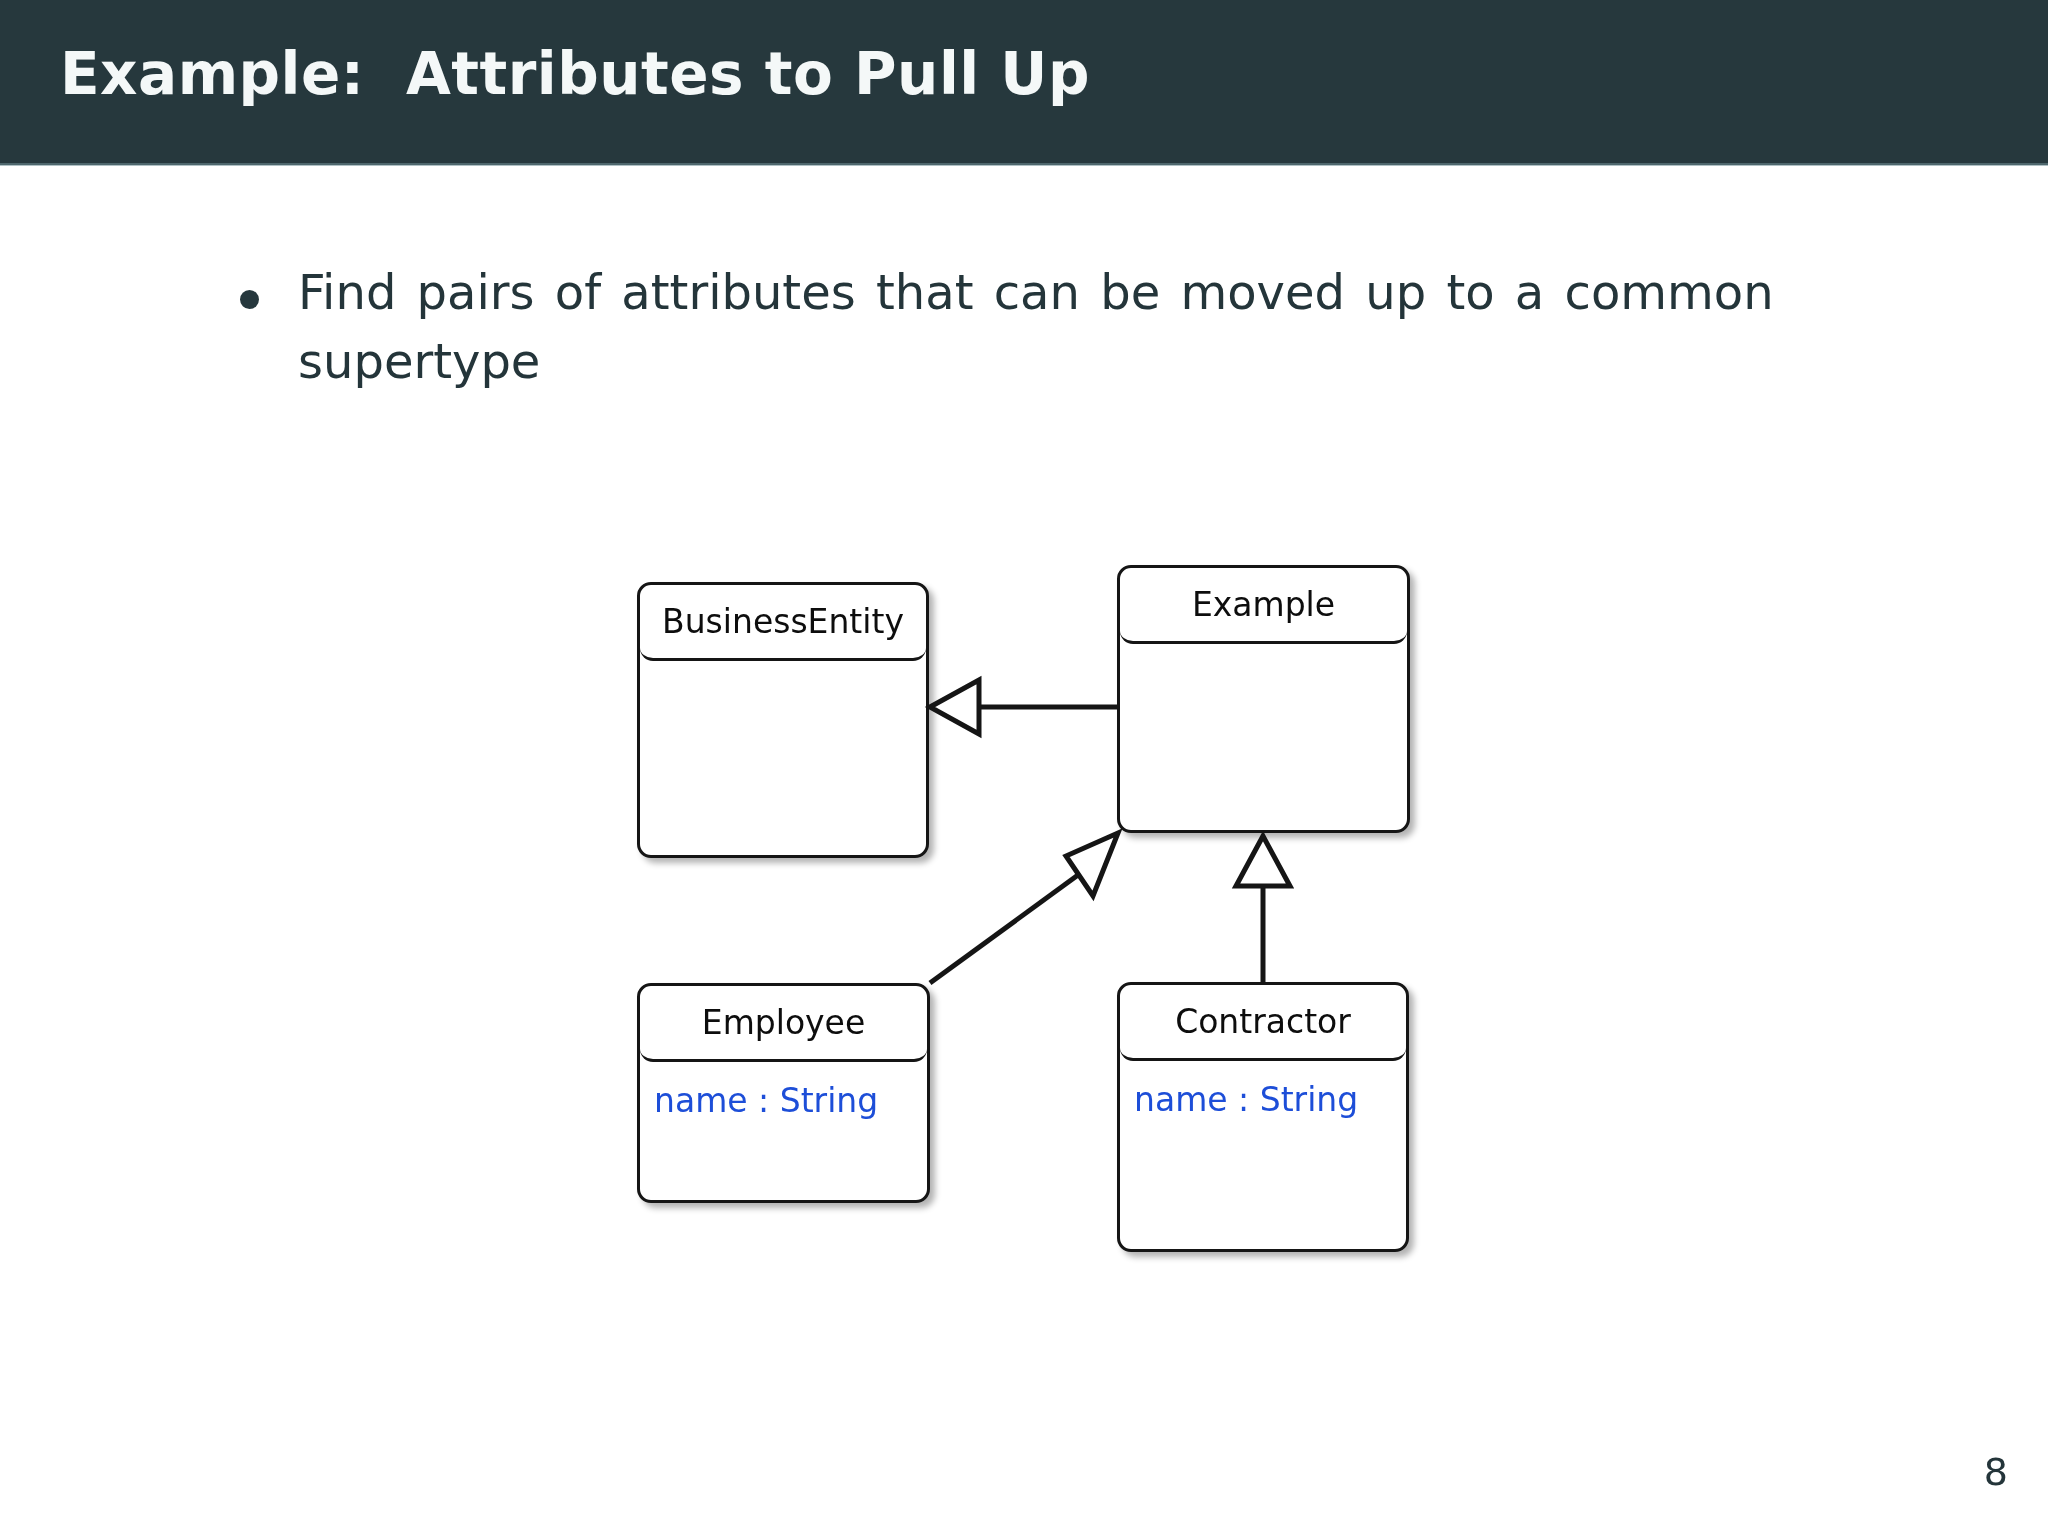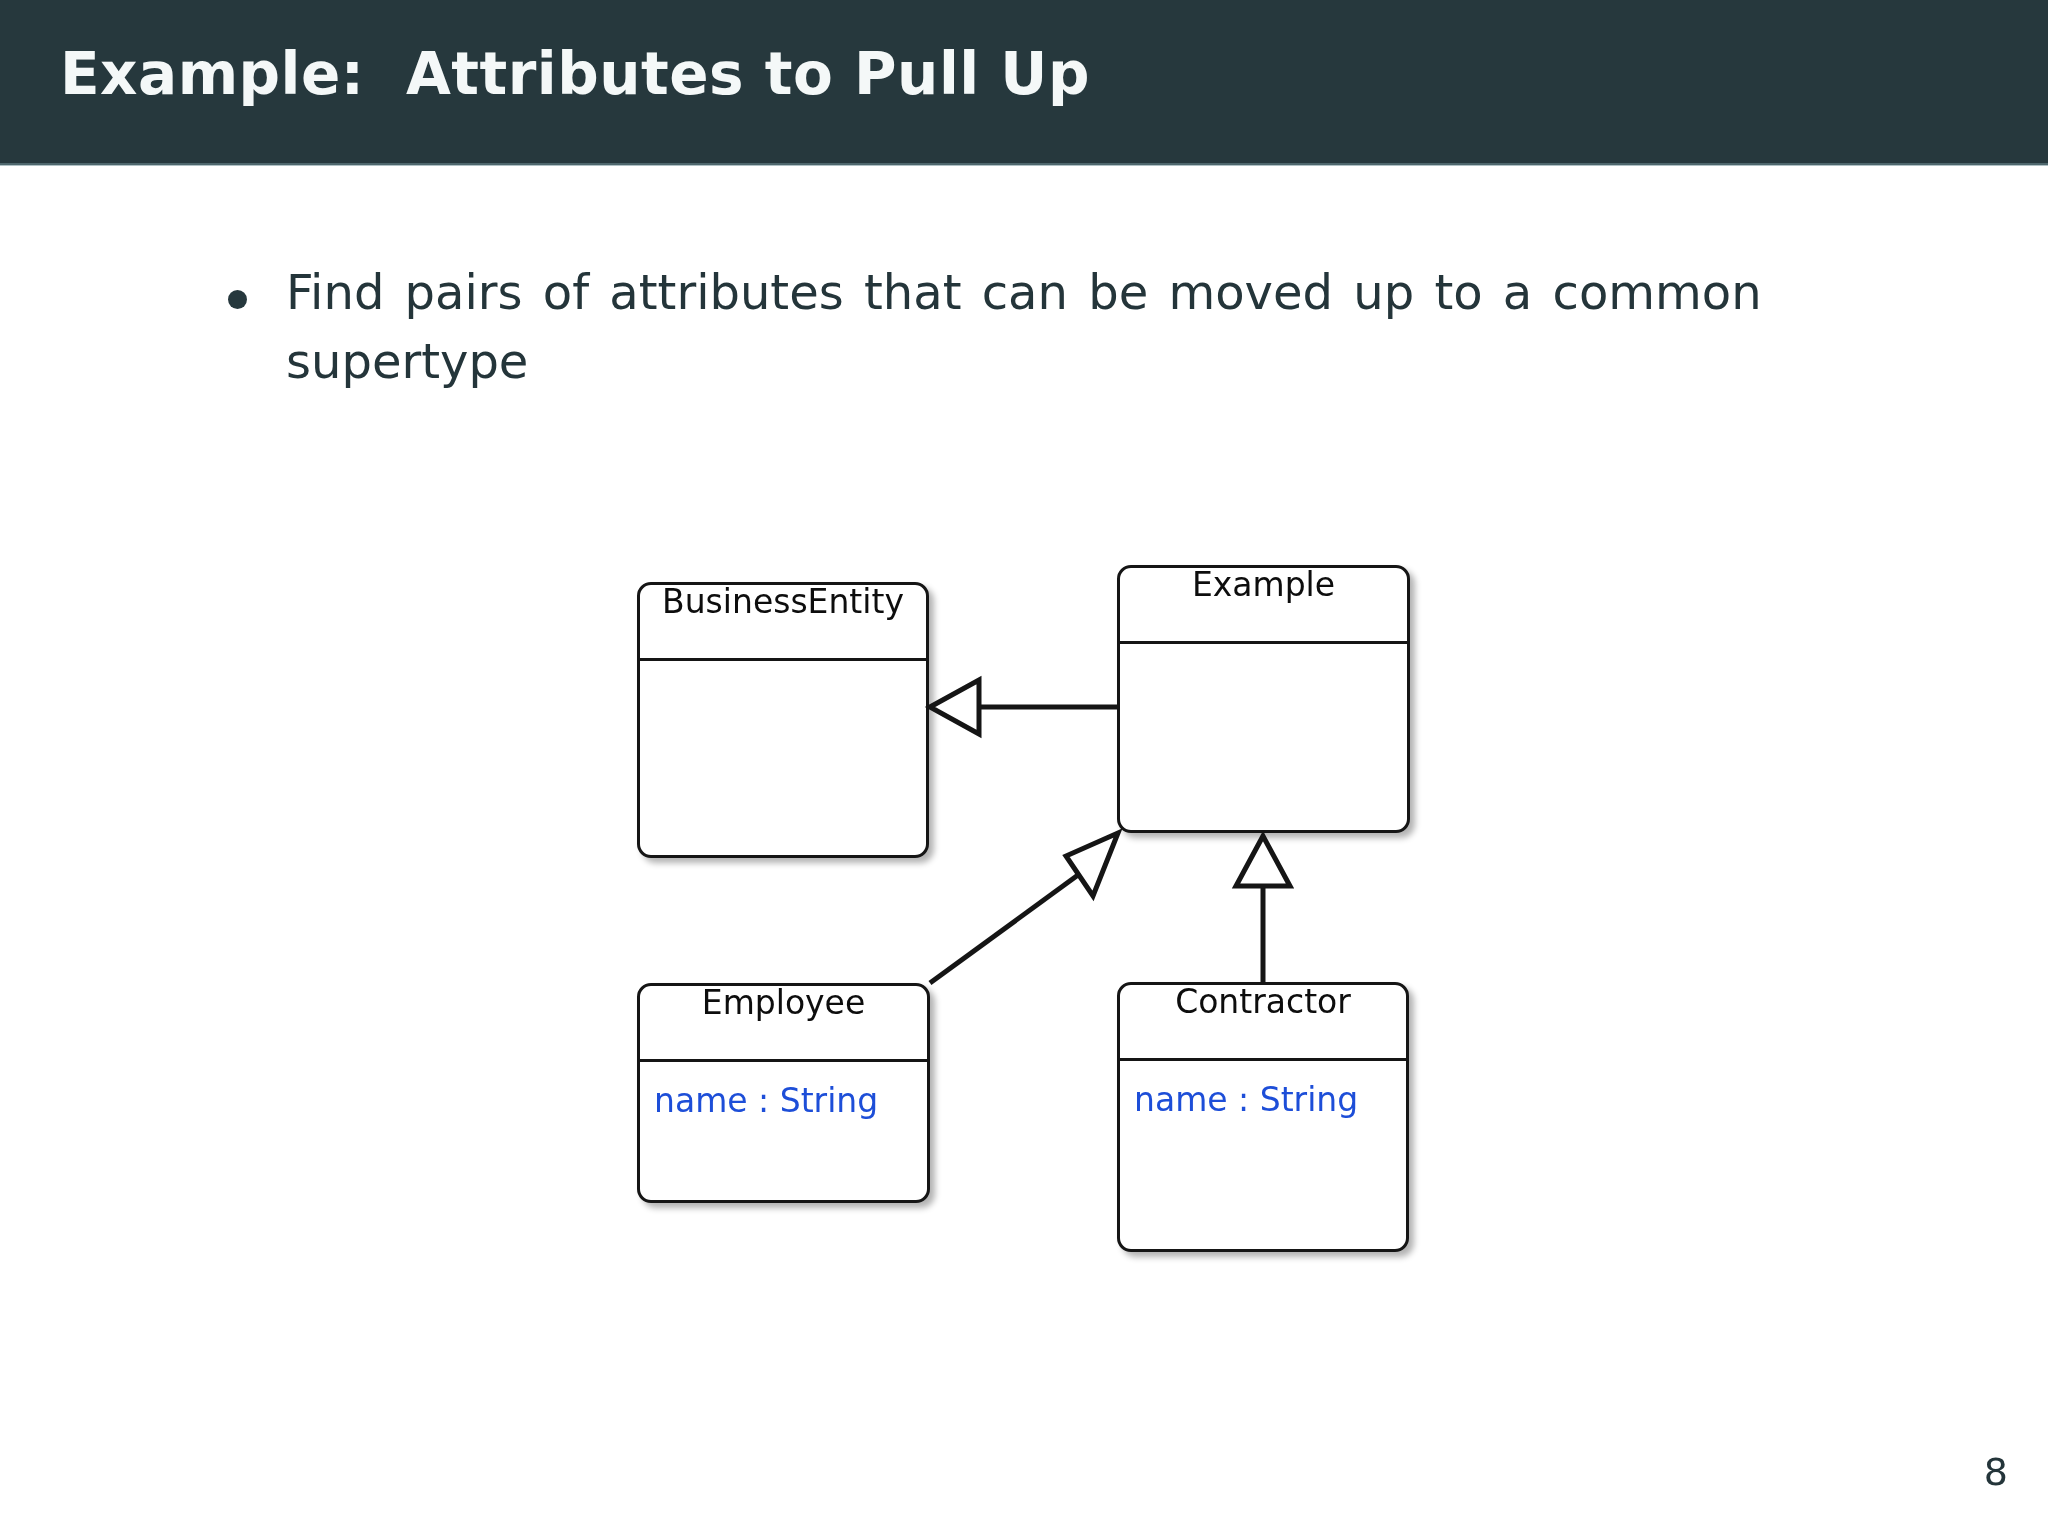--- a/index.html
+++ b/index.html
@@ -43,21 +43,21 @@
     top: 163px;
     width: 2048px;
     height: 3px;
     background: #6f8e96;
     opacity: 0.55;
   }
 
   
   #bullet-list {
     position: absolute;
-    left: 218px;
+    left: 230px;
     top: 258px;
     width: 1620px;
   }
   .bullet-row {
     position: relative;
     padding-left: 68px;
   }
   .bullet-dot {
     position: absolute;
     left: 10px;
@@ -89,23 +89,24 @@
     background: #ffffff;
     border: 3px solid #151515;
     border-radius: 14px;
     box-shadow: 5px 5px 6px rgba(0,0,0,0.30);
     box-sizing: border-box;
   }
   .uml-title-cell {
     height: 76px;
     border-bottom: 3px solid #151515;
     display: flex;
-    align-items: flex-start;
+    align-items: center;
     justify-content: center;
     box-sizing: border-box;
+    border-radius: 13px;
   }
   .uml-title-cell span {
     font-family: "DejaVu Sans", sans-serif;
     font-size: 33px;
     color: #0d0d0d;
     line-height: 1;
   }
   .uml-attr-cell {
     padding: 18px 0 0 14px;
     box-sizing: border-box;

